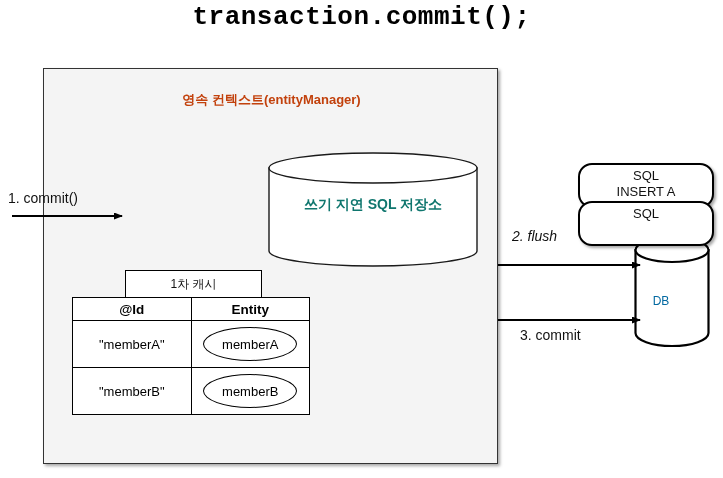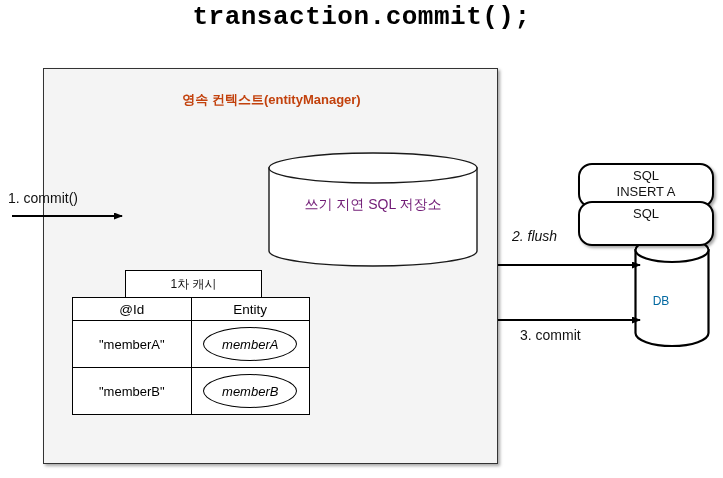--- a/index.html
+++ b/index.html
@@ -62,21 +62,22 @@
     height: 115px;
   }
   #sql-store-cylinder svg { display: block; }
   #sql-store-label {
     position: absolute;
     left: 268px;
     top: 196px;
     width: 210px;
     text-align: center;
     font-size: 14px;
-    color: #701a75;
+    color: #0f766e;
+    font-weight: bold;
   }
 
   
   #first-level-cache-tab {
     position: absolute;
     left: 125px;
     top: 270px;
     width: 137px;
     height: 28px;
     background: #ffffff;
@@ -105,29 +106,29 @@
   #first-level-cache-table th,
   #first-level-cache-table td {
     border: 1.5px solid #000000;
     text-align: center;
     font-size: 13px;
     color: #000000;
     padding: 0;
   }
   #first-level-cache-table th {
     height: 22px;
-    font-weight: normal;
+    font-weight: bold;
     font-size: 13.5px;
   }
   #first-level-cache-table td {
     height: 46px;
     vertical-align: middle;
   }
   .cache-key-cell { font-size: 13px; }
-  .entity-cell { position: relative; font-style: italic; }
+  .entity-cell { position: relative; }
   .entity-oval {
     display: inline-block;
     width: 94px;
     height: 34px;
     line-height: 34px;
     border: 1.5px solid #000000;
     border-radius: 50%;
     background: #ffffff;
     font-size: 13px;
     text-align: center;

